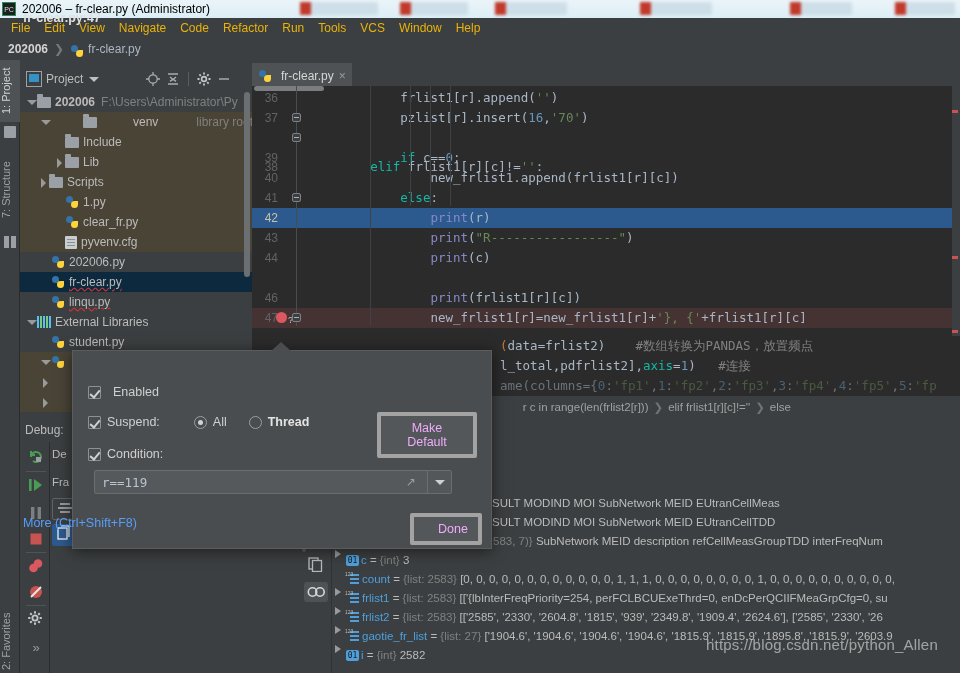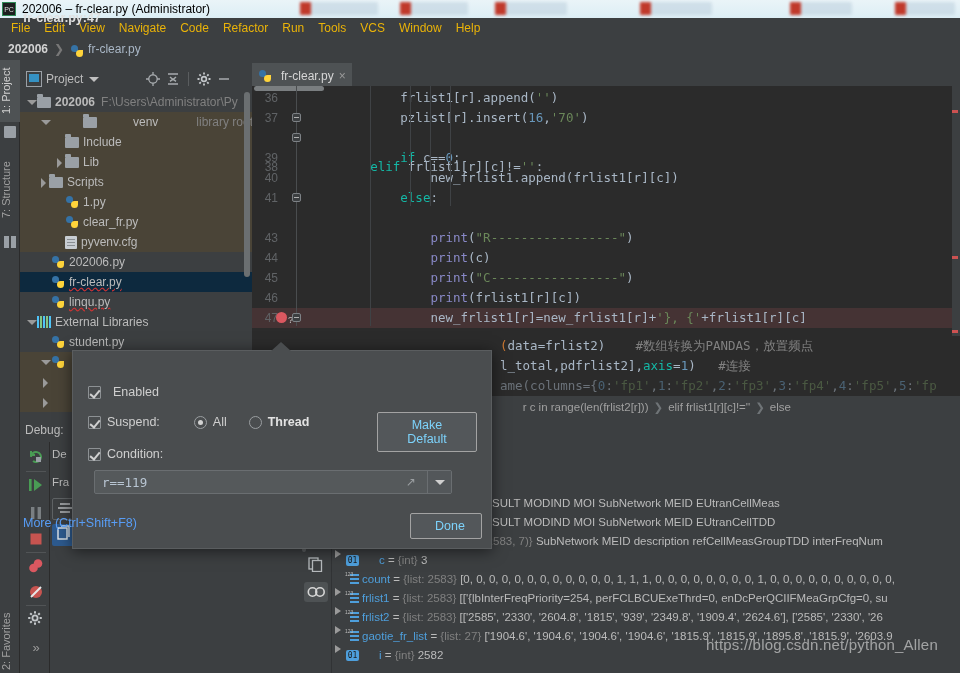--- a/index.html
+++ b/index.html
@@ -260,21 +260,21 @@
     display: inline-block; width: 12px; position: relative; top: 0;
   }
   .vexpand::after {
     content:""; position:absolute; left:1px; top:5px;
     border-top: 4px solid transparent; border-bottom: 4px solid transparent;
     border-left: 6px solid #9a9a9a;
   }
   .vicon01 {
     display:inline-block; width:13px; height:11px; background:#4e9fdc;
     color:#1b1b1b; font-size:8px; line-height:11px; text-align:center;
-    border-radius:2px; vertical-align: middle; margin-right:20px;
+    border-radius:2px; vertical-align: middle; margin-right:2px;
     font-family:"DejaVu Sans Mono",monospace;
   }
   .viconlist {
     display:inline-block; width:13px; height:12px; vertical-align: middle;
     margin-right:3px; position: relative;
   }
   .viconlist::before{
     content:"";position:absolute;left:4px;top:0;width:9px;height:2px;background:#4e9fdc;
     box-shadow:0 4px 0 #4e9fdc, 0 8px 0 #4e9fdc;
   }
@@ -316,21 +316,21 @@
   .cblabel { color: #cfcfcf; font-size: 12.5px; }
   .radio {
     width: 13px; height: 13px; border-radius: 50%; border: 1px solid #9a9ea1;
     position: relative; background: #4a4d4f;
   }
   .radio.on::after {
     content:""; position:absolute; left:3px; top:3px; width:5px; height:5px;
     border-radius:50%; background:#d2d2d2;
   }
   .btn {
-    background: #53575a; border: 1px solid #a3a3a3; color: #7dd3fc;
+    background: #53575a; border: 4px solid #a3a3a3; color: #f0abfc;
     font-size: 12.5px; padding: 5px 24px; border-radius: 2px; cursor: pointer;
   }
   #condinput {
     position: absolute; left: 94px; top: 470px; width: 358px; height: 24px;
     background: #55595b; border: 1px solid #6a6e71; border-radius: 2px;
   }
   #condinput .val {
     position: absolute; left: 7px; top: 4px; font-size: 12.5px; color: #b8c5d2;
     font-family: "DejaVu Sans Mono","Liberation Mono", monospace;
   }
@@ -548,31 +548,31 @@
       <div class="codetext">            <span class="kw">if</span> c==<span class="num">0</span>:</div>
     </div>
     <div class="codeline" style="top: 82px;">
       <div class="lnum">40</div>
       <div class="codetext">                new_frlist1.append(frlist1[r][c])</div>
     </div>
     <div class="codeline" style="top: 102px;">
       <div class="lnum">41</div>
       <div class="codetext">            <span class="kw">else</span>:</div>
     </div>
+    <div class="codeline hl" style="top: 122px;">
+      <div class="lnum">42</div>
+      <div class="codetext">                <span class="fn">print</span>(r)</div>
+    </div>
     <div class="codeline" style="top: 142px;">
       <div class="lnum">43</div>
       <div class="codetext">                <span class="fn">print</span>(<span class="str">"R-----------------"</span>)</div>
     </div>
     <div class="codeline" style="top: 162px;">
       <div class="lnum">44</div>
       <div class="codetext">                <span class="fn">print</span>(c)</div>
-    </div>
-    <div class="codeline" style="top: 182px;">
-      <div class="lnum">45</div>
-      <div class="codetext">                <span class="fn">print</span>(<span class="str">"C-----------------"</span>)</div>
     </div>
     <div class="codeline" style="top: 202px;">
       <div class="lnum">46</div>
       <div class="codetext">                <span class="fn">print</span>(frlist1[r][c])</div>
     </div>
     <div class="codeline bperr" style="top: 222px;">
       <div class="lnum">47</div>
       <div class="codetext">                new_frlist1[r]=new_frlist1[r]+<span class="str">'}, {'</span>+frlist1[r][c]</div>
       <div class="bpdot" style="left: 24px;"></div>
       <div style="position: absolute; left: 36px; top: 7px; font-size: 9px; color: rgb(201, 201, 201);">?</div>

